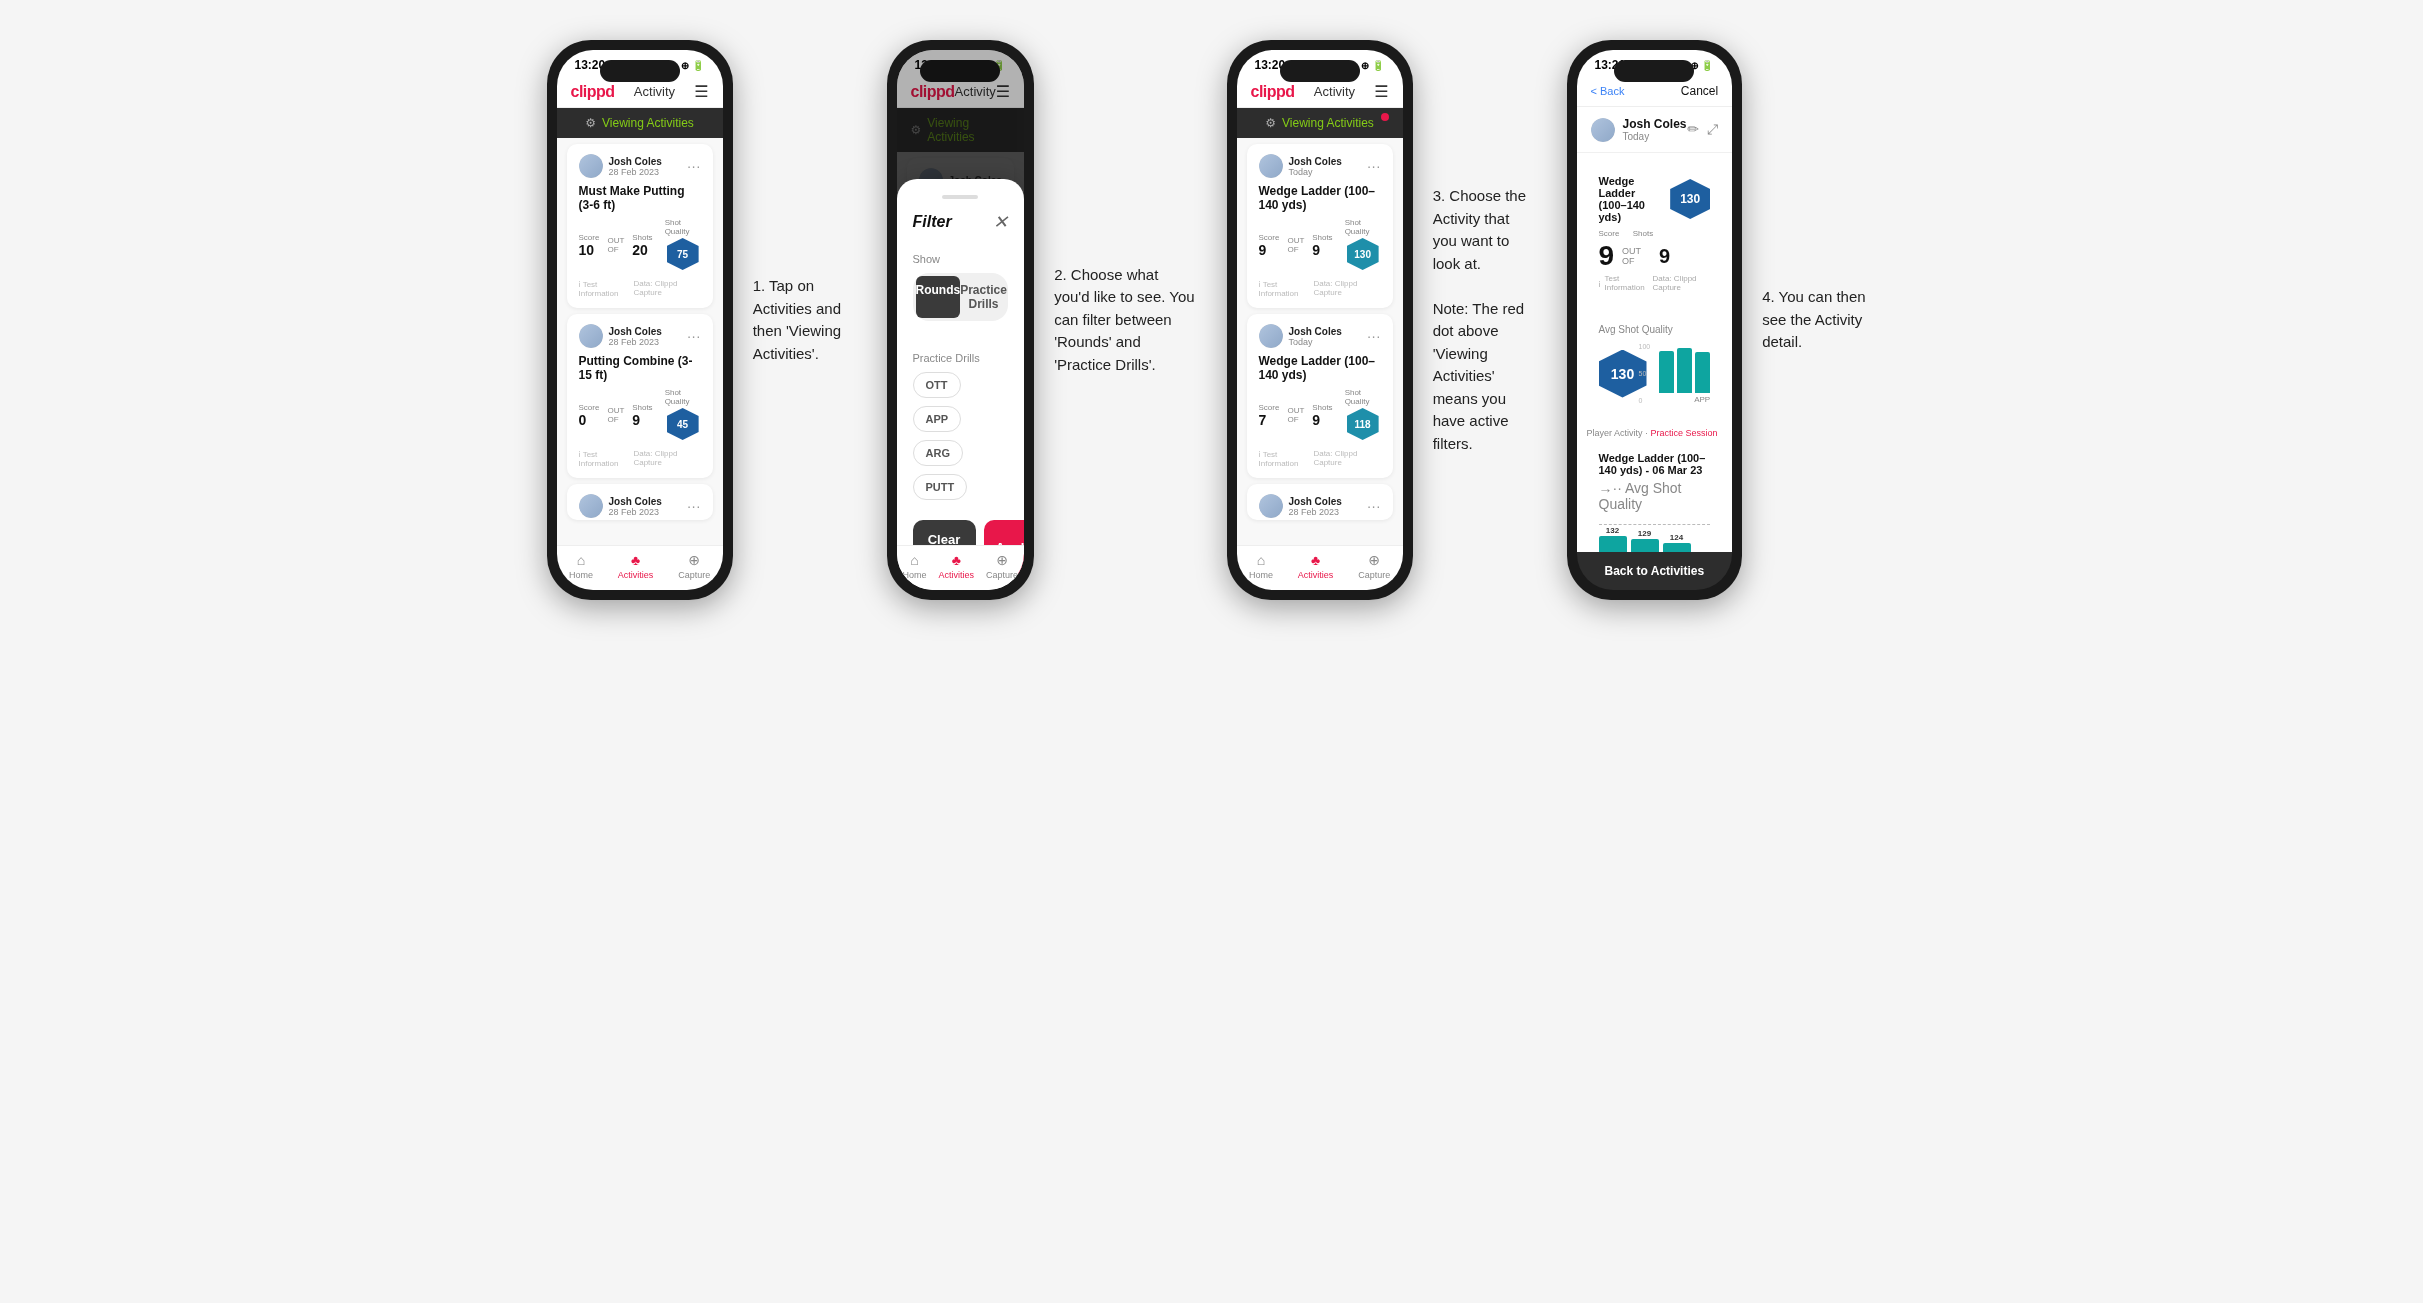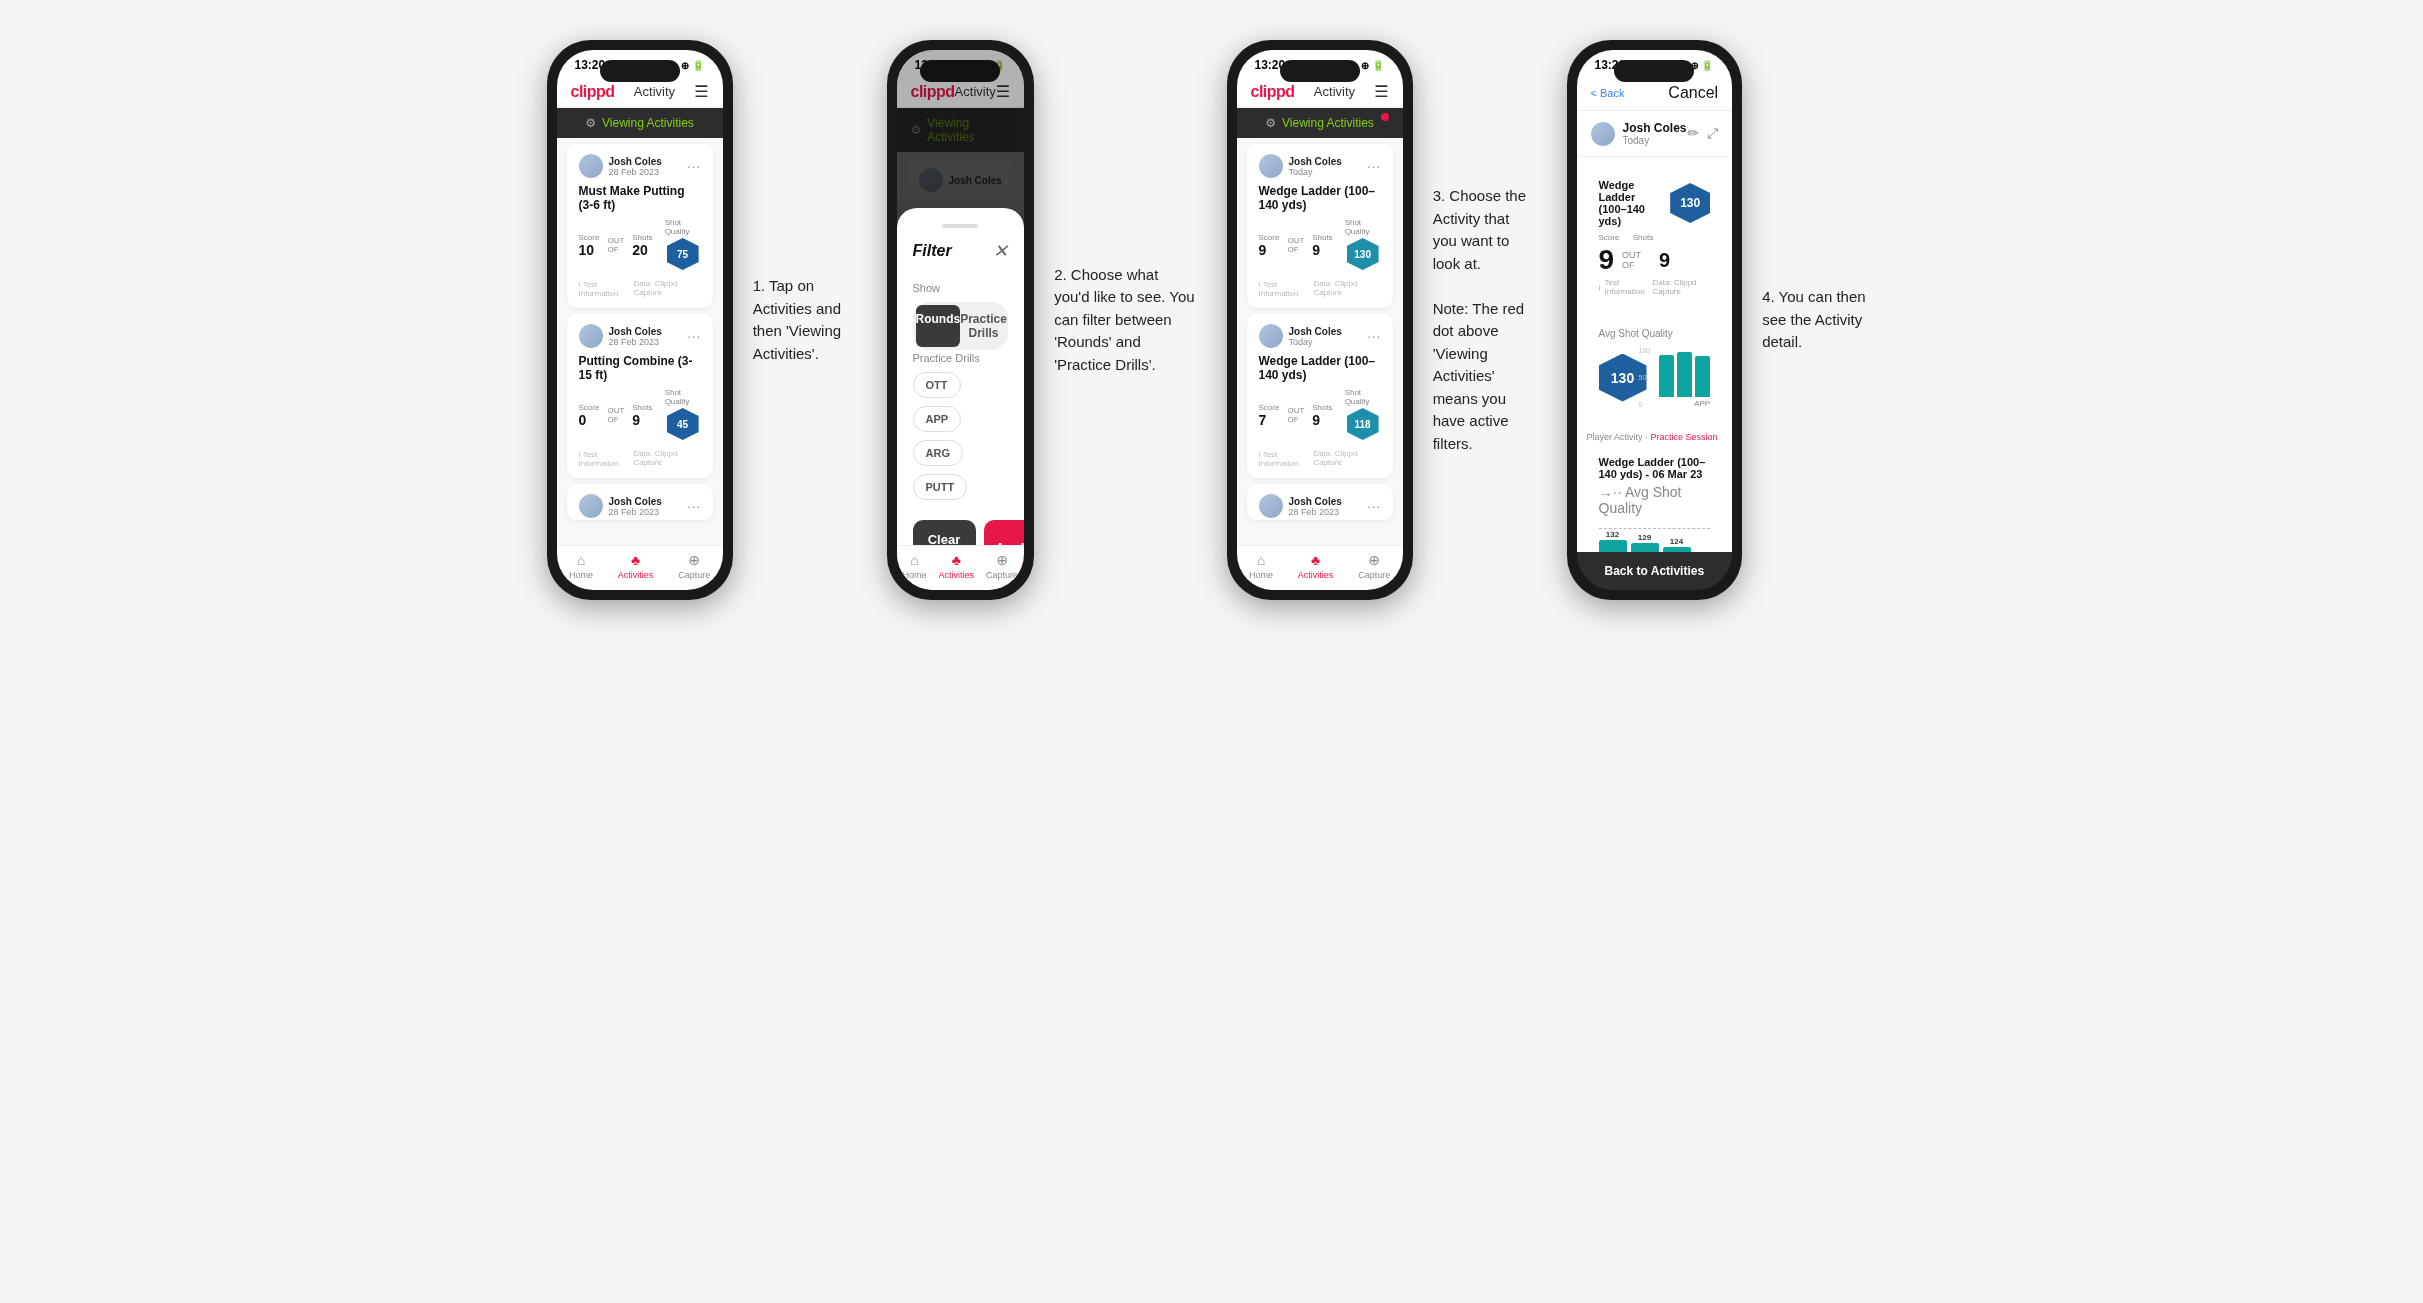--- a/index.html
+++ b/index.html
@@ -242,21 +242,21 @@
       font-style: italic;
     }
     .filter-title { font-size: 16px; font-weight: 700; color: #111; }
     .close-btn { font-size: 18px; color: #666; cursor: pointer; }
     .filter-section-label { font-size: 11px; color: #888; margin-bottom: 8px; font-weight: 500; }
     .filter-tabs {
       display: flex;
       background: #f0f0f0;
       border-radius: 16px;
       padding: 3px;
-      margin-bottom: 2px;
+      margin-bottom: 31px;
     }
     .filter-tab {
       flex: 1;
       text-align: center;
       padding: 7px 0;
       border-radius: 6px;
       font-size: 12px;
       font-weight: 600;
       cursor: pointer;
       color: #555;
@@ -311,21 +311,21 @@
     .detail-header {
       background: #fff;
       padding: 8px 14px;
       display: flex;
       justify-content: space-between;
       align-items: center;
       border-bottom: 1px solid #eee;
       flex-shrink: 0;
     }
     .back-btn { font-size: 11px; color: #3b82f6; display: flex; align-items: center; gap: 3px; }
-    .cancel-btn { font-size: 16px; color: #111; }
+    .cancel-btn { font-size: 12px; color: #111; }
     .detail-user-row {
       background: #fff;
       padding: 10px 14px;
       display: flex;
       align-items: center;
       justify-content: space-between;
       border-bottom: 1px solid #f0f0f0;
       flex-shrink: 0;
     }
     .detail-user-info { display: flex; align-items: center; gap: 8px; }

